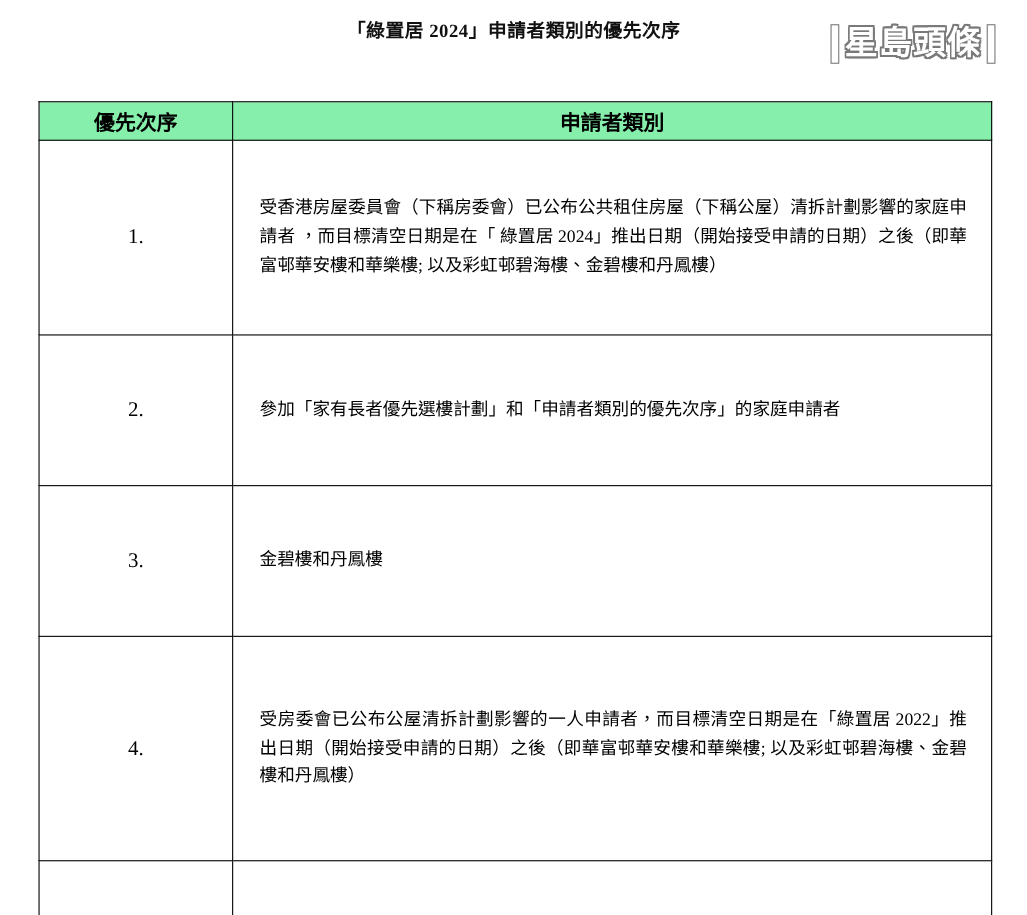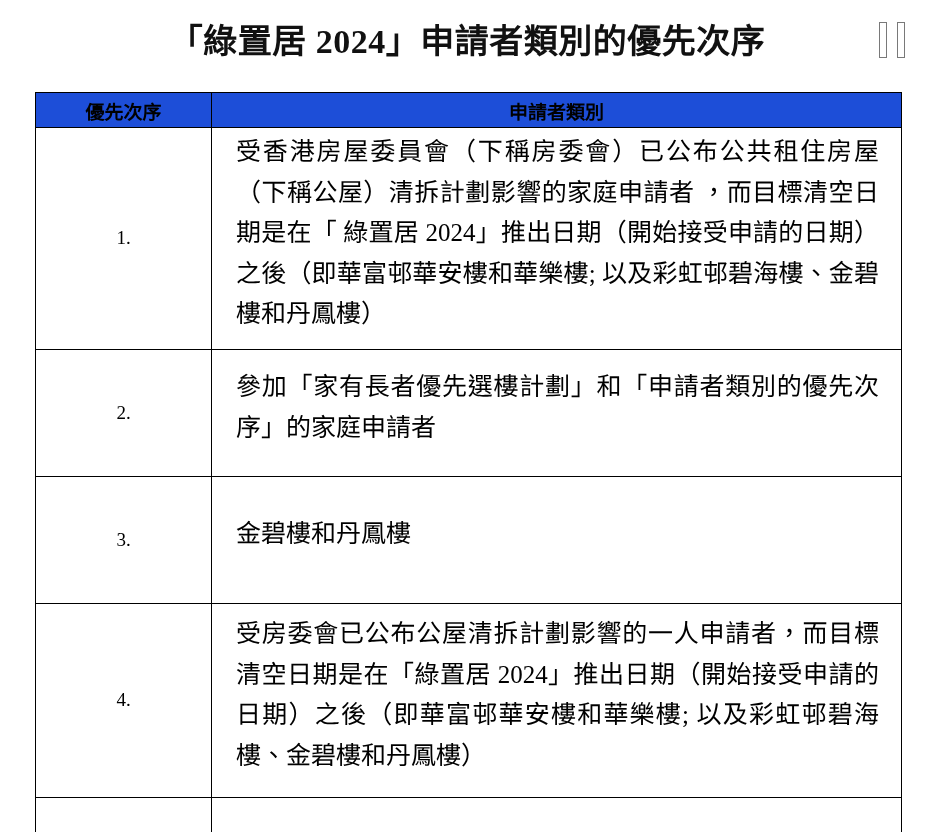--- a/index.html
+++ b/index.html
@@ -15,21 +15,21 @@
     color: #000000;
     overflow: hidden;
   }
 
   .page-title {
     position: absolute;
     top: 14px;
     left: 0;
     width: 934px;
     text-align: center;
-    font-size: 34px;
+    font-size: 17px;
     font-weight: bold;
     letter-spacing: 0.5px;
     color: #111111;
   }
 
   .watermark {
     position: absolute;
     top: 22px;
     right: 24px;
     display: flex;
@@ -73,56 +73,57 @@
     border-collapse: collapse;
     width: 864px;
     table-layout: fixed;
   }
   table.priority-table th,
   table.priority-table td {
     border: 1px solid #000000;
     vertical-align: middle;
   }
   table.priority-table thead th {
-    background: #1d4ed8;
+    background: #86efac;
     font-size: 19px;
     font-weight: bold;
     text-align: center;
     height: 30px;
     padding: 2px 0;
   }
   th.col-order { width: 175px; }
   th.col-category { width: 689px; }
 
   td.order-cell {
     width: 175px;
     text-align: center;
     font-size: 19px;
     font-family: "Liberation Serif", "DejaVu Serif", serif;
   }
   td.category-cell {
-    padding: 4px 22px 14px 24px;
-    font-size: 25px;
+    padding: 14px 22px 14px 24px;
+    font-size: 16px;
     line-height: 1.62;
     text-align: justify;
     text-justify: inter-ideograph;
   }
   tr.r1 td { height: 148px; }
   tr.r2 td { height: 108px; }
   tr.r3 td { height: 108px; }
   tr.r4 td { height: 175px; }
   tr.r5 td { height: 108px; }
 </style>
 </head>
 <body>
 
 <div class="page-title">「綠置居 2024」申請者類別的優先次序</div>
 
 <div class="watermark">
   <span class="wm-bar"></span>
+  <span class="wm-text">星島頭條</span>
   <span class="wm-bar"></span>
 </div>
 
 <div class="table-wrap">
   <table class="priority-table">
     <thead>
       <tr>
         <th class="col-order">優先次序</th>
         <th class="col-category">申請者類別</th>
       </tr>
@@ -135,21 +136,21 @@
       <tr class="r2">
         <td class="order-cell">2.</td>
         <td class="category-cell">參加「家有長者優先選樓計劃」和「申請者類別的優先次序」的家庭申請者</td>
       </tr>
       <tr class="r3">
         <td class="order-cell">3.</td>
         <td class="category-cell">金碧樓和丹鳳樓</td>
       </tr>
       <tr class="r4">
         <td class="order-cell">4.</td>
-        <td class="category-cell">受房委會已公布公屋清拆計劃影響的一人申請者，而目標清空日期是在「綠置居 2024」推出日期（開始接受申請的日期）之後（即華富邨華安樓和華樂樓; 以及彩虹邨碧海樓、金碧樓和丹鳳樓）</td>
+        <td class="category-cell">受房委會已公布公屋清拆計劃影響的一人申請者，而目標清空日期是在「綠置居 2022」推出日期（開始接受申請的日期）之後（即華富邨華安樓和華樂樓; 以及彩虹邨碧海樓、金碧樓和丹鳳樓）</td>
       </tr>
       <tr class="r5">
         <td class="order-cell">5.</td>
         <td class="category-cell">其他一人申請者</td>
       </tr>
     </tbody>
   </table>
 </div>
 
 </body></html>

